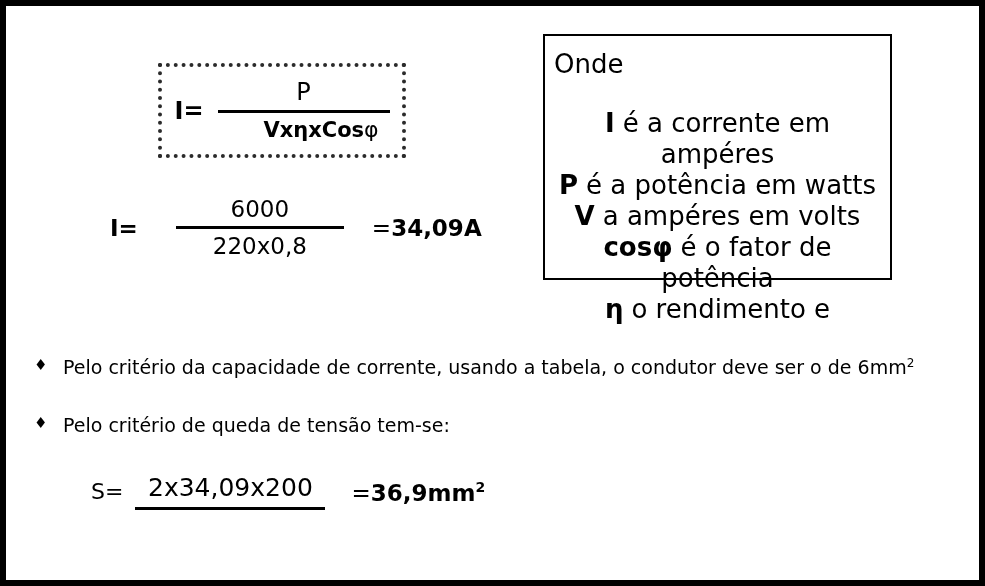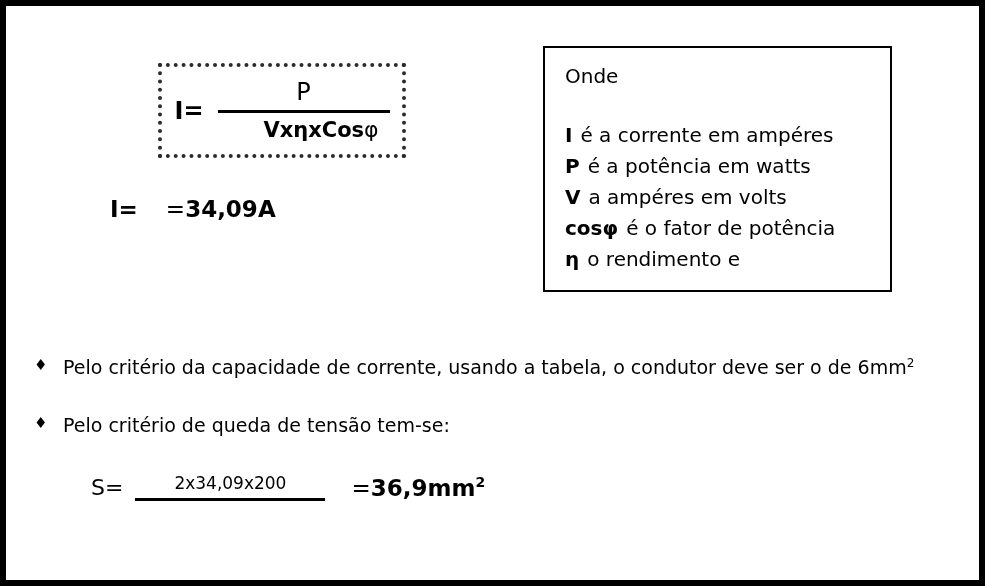--- a/index.html
+++ b/index.html
@@ -37,26 +37,25 @@
   .fb-frac .num { font-size: 24px; }
   .fb-frac .den { font-size: 21px; margin-left: 35px; }
   .fb-frac .den .sym { font-weight: normal; font-size: 22px; }
 
   
   .onde-box {
     position: absolute;
     left: 537px; top: 28px;
     width: 349px; height: 246px;
     border: 2px solid #000;
-    padding: 14px 20px;
-    font-size: 20px;
-    margin-top: 12px;
+    padding: 14px 9px;
+    font-size: 26px;
   }
   .onde-title { line-height: 28px; margin-bottom: 30px; }
-  .onde-line { line-height: 31px; }
+  .onde-line { line-height: 31px; text-align: center; }
   .onde-line .sym { font-weight: bold; margin-right: 8px; }
 
   
   .f2 {
     position: absolute;
     left: 104px; top: 190px;
     display: flex; align-items: center;
     font-size: 23px;
   }
   .f2 .lhs { font-weight: bold; }
@@ -78,21 +77,21 @@
   .bullet-2 { top: 402px; }
   .bullet sup { font-size: 12px; font-weight: normal; }
 
   
   .f3 {
     position: absolute;
     left: 85px; top: 468px;
     display: flex; align-items: center;
     font-size: 22px;
   }
-  .f3 .frac { width: 190px; margin-left: 12px; font-size: 17px; }
+  .f3 .frac { width: 190px; margin-left: 12px; font-size: 25px; }
   .f3 .result { margin-left: 26px; font-size: 23px; }
   .f3 .result .val { font-weight: bold; text-align: right; }
   .f3 .result sup { font-size: 14px; font-weight: bold; }
 </style>
 </head>
 <body>
 
 <div class="page">
 
   <div class="formula-box">
@@ -108,20 +107,25 @@
     <div class="onde-title">Onde</div>
     <div class="onde-line"><span class="sym">I</span><span>é a corrente em ampéres</span></div>
     <div class="onde-line"><span class="sym">P</span><span>é a potência em watts</span></div>
     <div class="onde-line"><span class="sym">V</span><span>a ampéres em volts</span></div>
     <div class="onde-line"><span class="sym">cosφ</span><span>é o fator de potência</span></div>
     <div class="onde-line"><span class="sym">η</span><span>o rendimento  e</span></div>
   </div>
 
   <div class="f2">
     <span class="lhs">I=</span>
+    <span class="frac">
+      <span class="num">6000</span>
+      <span class="bar"></span>
+      <span class="den">220x0,8</span>
+    </span>
     <span class="result"><span class="eq">=</span><span class="val">34,09A</span></span>
   </div>
 
   <div class="bullet bullet-1">
     <span class="marker">♦</span>
     <span class="btext"><span>Pelo critério da capacidade de corrente, usando a tabela, o condutor deve ser o de 6mm</span><sup>2</sup></span>
   </div>
 
   <div class="bullet bullet-2">
     <span class="marker">♦</span>

